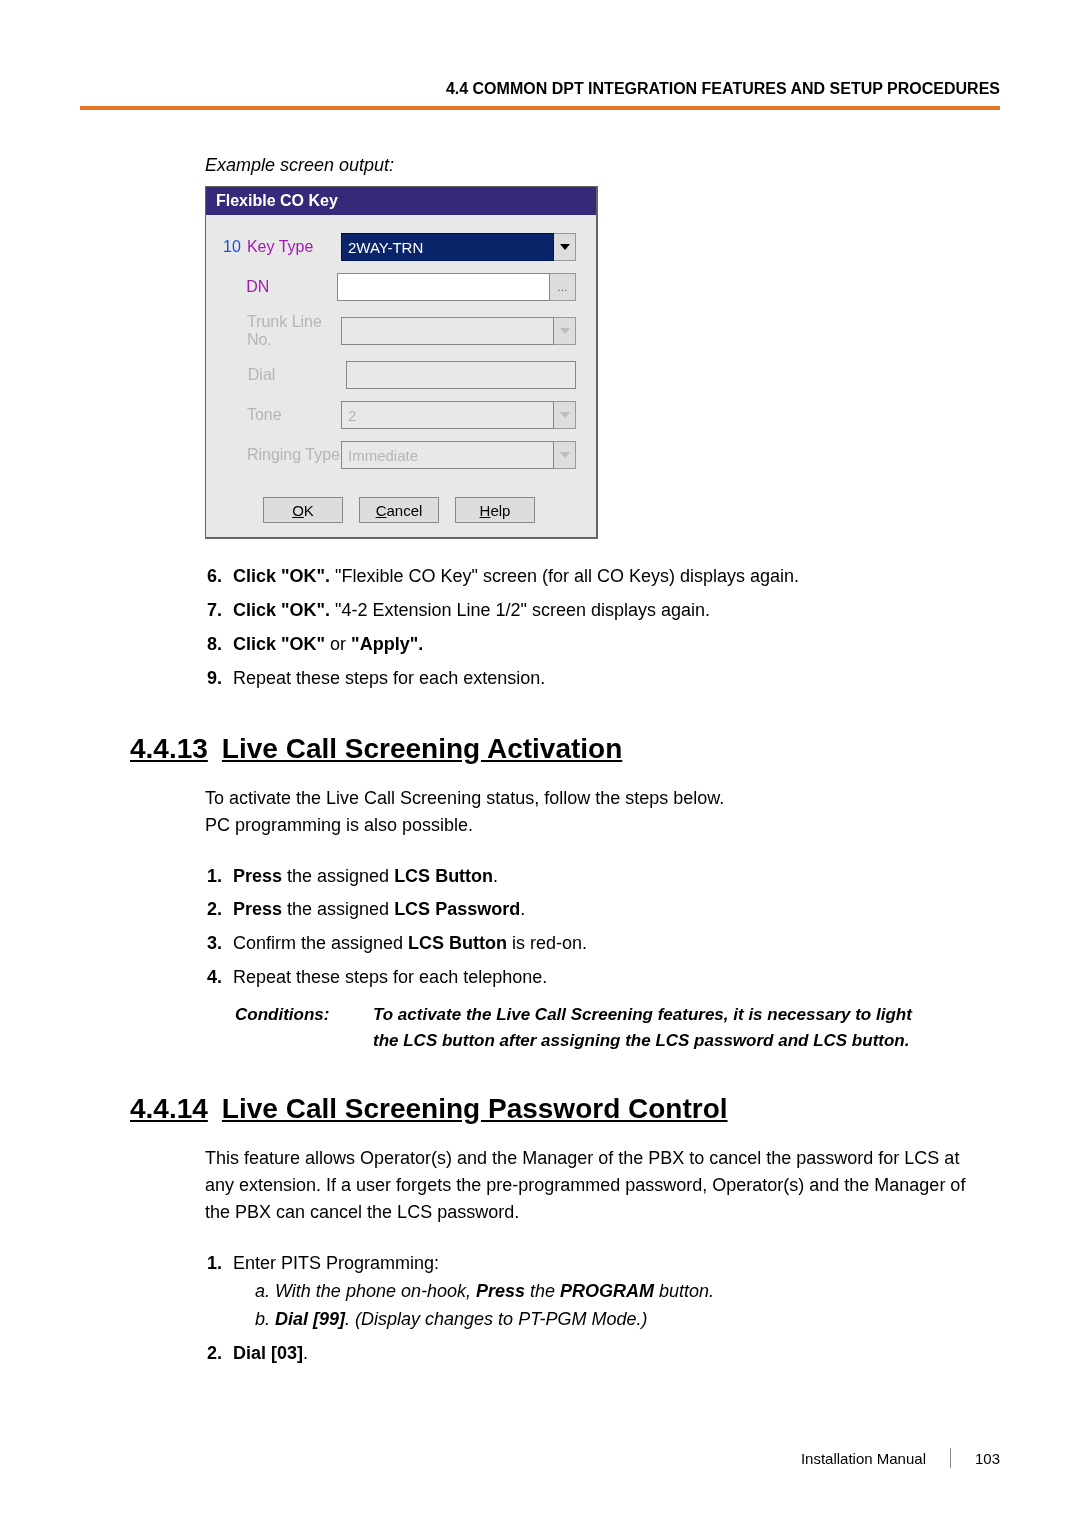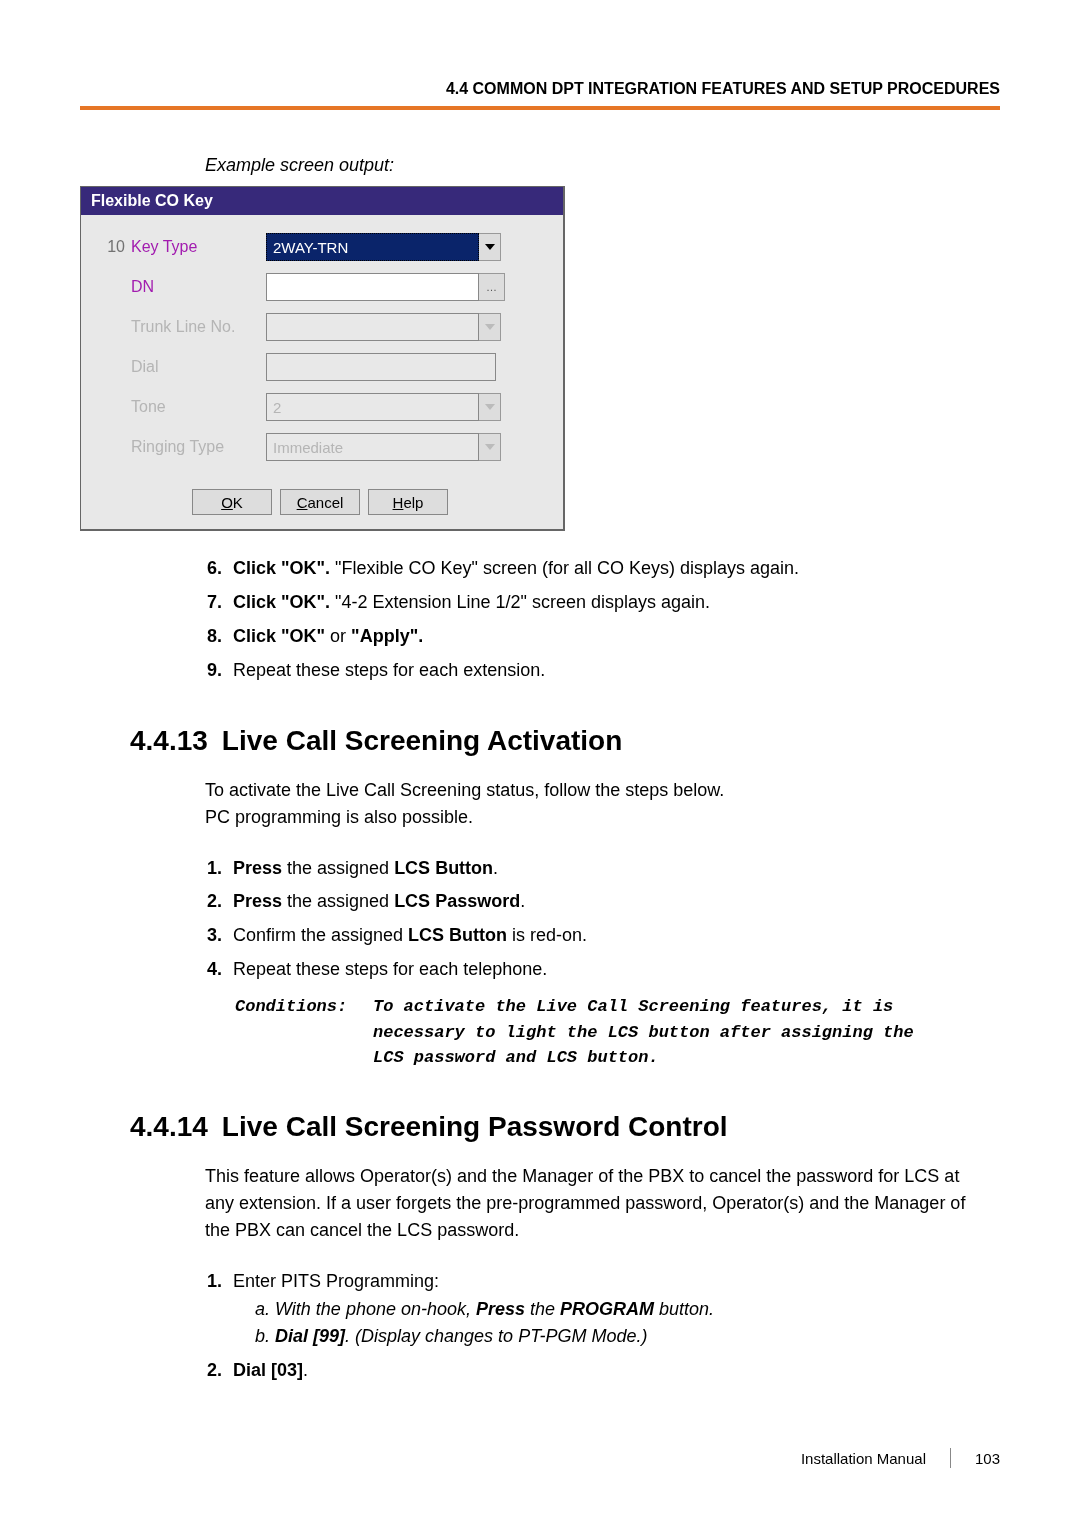--- a/index.html
+++ b/index.html
@@ -26,21 +26,22 @@
     border-bottom: 4px solid #e67626;
     margin-bottom: 45px;
   }
   .caption {
     font-style: italic;
     font-size: 18px;
     margin-left: 125px;
     margin-bottom: 10px;
   }
   .dialog {
-    width: 485px;
+    width: 393px;
+    margin-left: 125px;
     border: 1px solid #666;
     border-right: 2px solid #666;
     border-bottom: 2px solid #666;
     background: #e8e8e8;
     font-family: "Segoe UI", Tahoma, sans-serif;
   }
   .dialog-title {
     background: #37297a;
     color: #fff;
     font-weight: bold;
@@ -52,21 +53,21 @@
   }
   .form-row {
     display: flex;
     align-items: center;
     margin-bottom: 12px;
   }
   .form-num {
     width: 30px;
     text-align: right;
     font-size: 16px;
-    color: #737373;
+    color: #1d4ed8;
     margin-right: 6px;
   }
   .form-label {
     width: 135px;
     font-size: 16px;
     color: #a21caf;
   }
   .form-label.disabled { color: #b5b5b5; }
   .form-control {
     flex: 0 0 230px;
@@ -108,21 +109,21 @@
     background: #ddd;
     font-size: 11px;
     display: flex;
     align-items: center;
     justify-content: center;
     color: #555;
   }
   .dialog-buttons {
     display: flex;
     justify-content: center;
-    gap: 8px;
+    gap: 16px;
     padding: 12px 4px 14px 0;
   }
   .dlg-btn {
     width: 80px;
     height: 26px;
     border: 1px solid #888;
     background: #ddd;
     font-size: 15px;
     display: flex;
     align-items: center;
@@ -137,39 +138,39 @@
   }
   ol.steps > li { margin-bottom: 6px; padding-left: 6px; }
   ol.steps > li::marker { font-weight: bold; }
   .b { font-weight: bold; }
   h2.sec {
     font-size: 28px;
     font-weight: bold;
     margin: 40px 0 20px 50px;
     display: flex;
     gap: 14px;
+    text-decoration: underline;
   }
   .body-text {
     margin-left: 125px;
     font-size: 18px;
     line-height: 1.5;
     margin-bottom: 20px;
     max-width: 780px;
   }
   .cond-block {
     margin-left: 155px;
     display: flex;
     font-size: 17px;
     font-weight: bold;
     font-style: italic;
     gap: 28px;
     margin-top: 10px;
     max-width: 700px;
     line-height: 1.5;
-    font-family: Liberation Mono, monospace;
   }
   .cond-label { min-width: 110px; }
   .sub { margin-left: 22px; font-style: italic; }
   .footer {
     position: absolute;
     bottom: 60px;
     right: 80px;
     font-size: 15px;
     display: flex;
     align-items: center;

